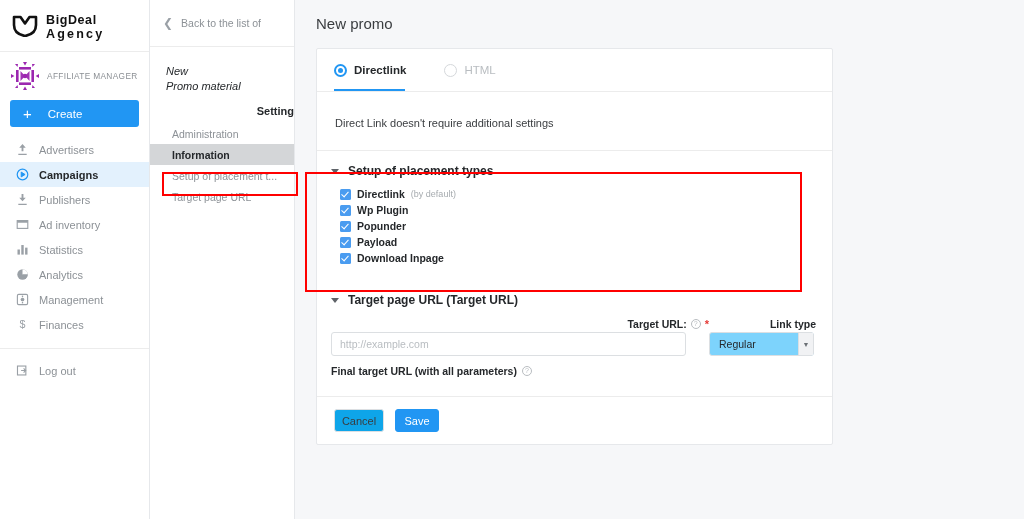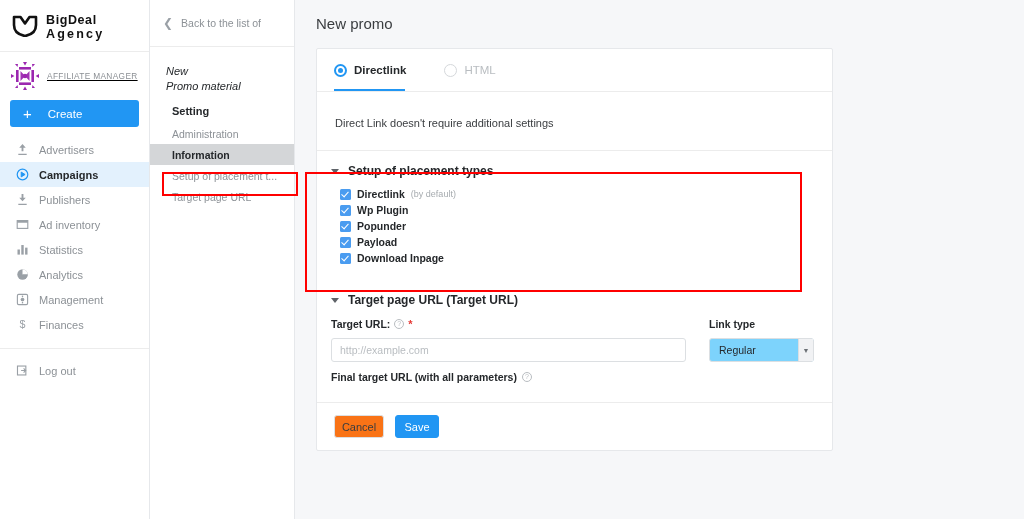--- a/index.html
+++ b/index.html
@@ -32,21 +32,20 @@
     letter-spacing: 0.6px;
   }
   .brand-line2 {
     font-size: 12.5px; font-weight: bold; color: #111;
     letter-spacing: 2.2px; text-align: right;
   }
 
   .am-row {
     display: flex; align-items: center; gap: 7px;
     padding: 9px 10px 4px 10px;
-    text-decoration: underline;
   }
   .am-icon { width: 30px; height: 30px; flex: 0 0 30px; }
   .am-label {
     font-size: 8.3px; color: #8b8f94; letter-spacing: 0.35px;
     white-space: nowrap;
   }
 
   .create-btn {
     margin: 5px 10px 8px 10px;
     height: 27px; border-radius: 3px;
@@ -89,20 +88,21 @@
 
   .tree { padding-top: 17px; }
   .tree-title {
     font-size: 11px; color: #25282b; line-height: 1.33;
     padding: 0 0 0 16px;
     font-style: italic;
   }
   .tree-group {
     font-size: 11px; font-weight: bold; color: #25282b;
     padding: 12px 0 0 22px;
+    text-align: right;
   }
   .tree-item {
     height: 21px; display: flex; align-items: center;
     padding-left: 22px;
     font-size: 10.5px; color: #8c9196; cursor: pointer;
   }
   .tree-item.sel { background: #d4d6d8; color: #25282b; font-weight: bold; }
   .tree-item.first { margin-top: 6px; }
 
   
@@ -187,21 +187,22 @@
   }
   .check-label { font-size: 10.5px; font-weight: bold; color: #25282b; }
   .check-note { font-size: 9px; color: #a6abaf; }
 
   .form-row { display: flex; padding: 11px 0 0 14px; gap: 0; }
   .form-col-left { width: 378px; }
   .form-col-right { width: 107px; }
   .field-label {
     font-size: 10.5px; font-weight: bold; color: #25282b;
     display: flex; align-items: center; gap: 4px;
-    margin-bottom: 8px;
+    margin-bottom: 2px;
+    justify-content: flex-end;
   }
   .qmark {
     width: 10px; height: 10px; border-radius: 50%;
     border: 1px solid #b9bdc1; color: #b9bdc1;
     font-size: 7px; line-height: 8px; text-align: center;
     font-weight: normal; display: inline-block;
   }
   .req { color: #e53935; font-size: 11px; }
   .txt-input {
     width: 355px; height: 24px;
@@ -238,21 +239,21 @@
   .card-foot {
     margin-top: 19px; border-top: 1px solid #ececec;
     padding: 12px 0 12px 17px; display: flex; gap: 11px;
   }
   .btn {
     height: 23px; border-radius: 3px; font-size: 11px;
     display: flex; align-items: center; justify-content: center;
     cursor: pointer; font-family: "Liberation Sans", sans-serif;
   }
   .btn-cancel {
-    width: 50px; background: #f97316; border: 1px solid #dcdfe2; color: #3a3d40;
+    width: 50px; background: #0ea5e9; border: 1px solid #dcdfe2; color: #3a3d40;
   }
   .btn-save {
     width: 44px; background: #2196f3; border: 1px solid #2196f3; color: #fff;
   }
 
   
   .redbox {
     position: absolute; border: 2.5px solid #ff0000;
     pointer-events: none; z-index: 40;
   }

